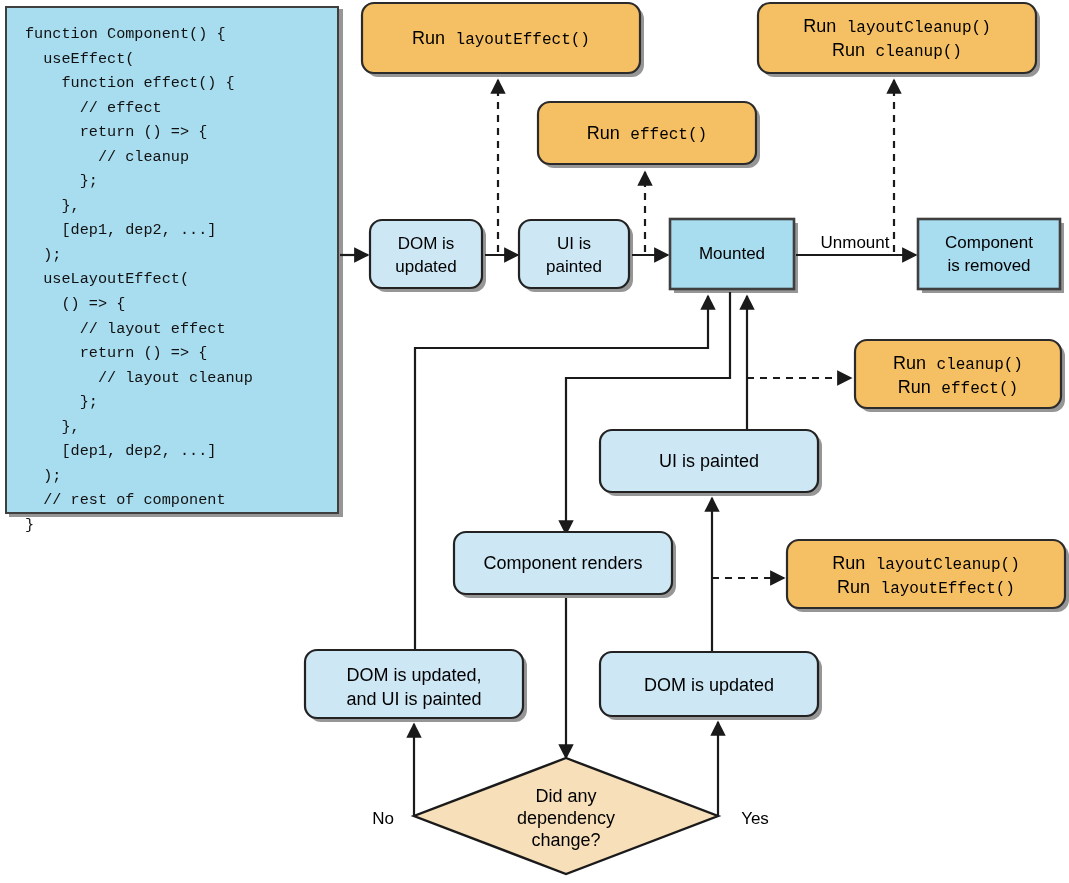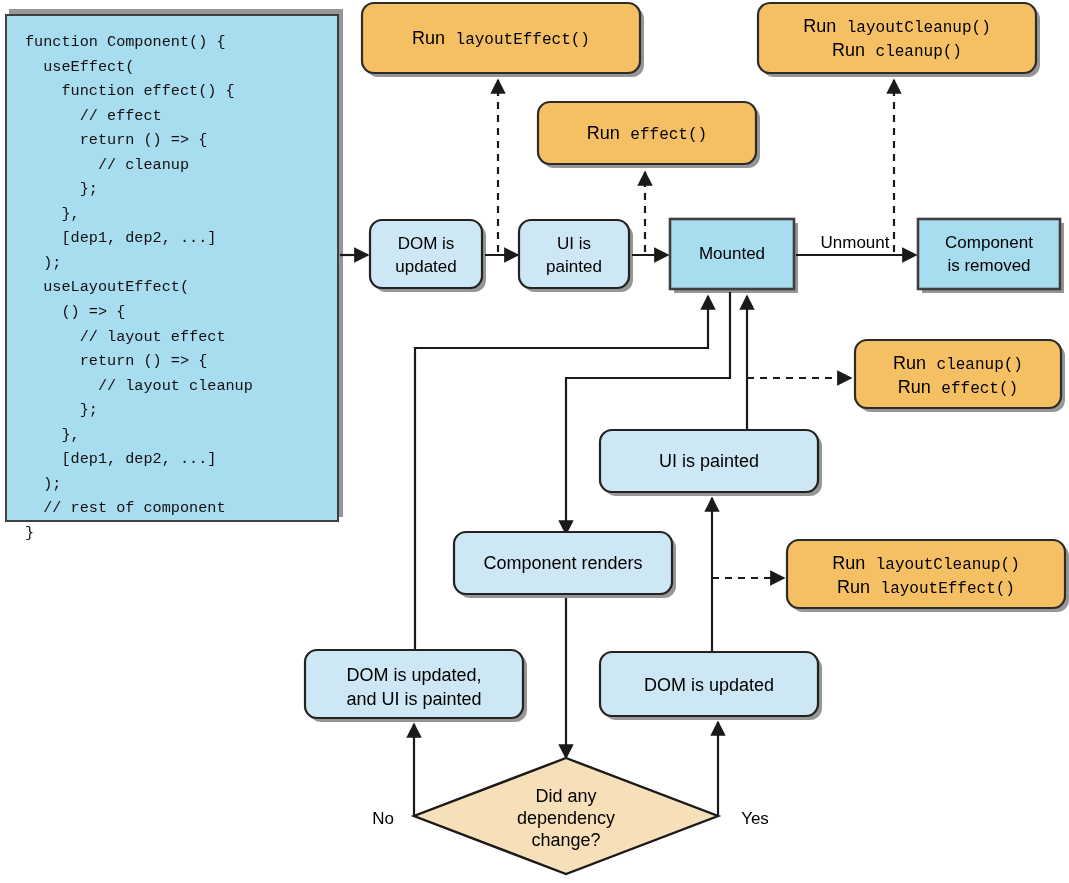--- a/index.html
+++ b/index.html
@@ -205,21 +205,21 @@
       <polygon points="566,758 718,816 566,874 414,816" fill="#f7dfba" stroke="#1a1a1a" stroke-width="2.4"></polygon>
       <text class="nodelabel big" x="566" y="797">Did any</text>
       <text class="nodelabel big" x="566" y="819">dependency</text>
       <text class="nodelabel big" x="566" y="841">change?</text>
     </g>
 
     <text class="edgelabel" x="383" y="824">No</text>
     <text class="edgelabel" x="755" y="824">Yes</text>
   </svg>
 
-  <div style="position:absolute;left:5px;top:14px;width:334px;height:508px;
+  <div style="position:absolute;left:5px;top:6px;width:334px;height:508px;
               background:#a8dcef;border:2px solid #3f3f3f;box-sizing:border-box;
               padding:14px 0 0 18px;">
     <pre class="code-pre">function Component() {
   useEffect(
     function effect() {
       // effect
       return () =&gt; {
         // cleanup
       };
     },

